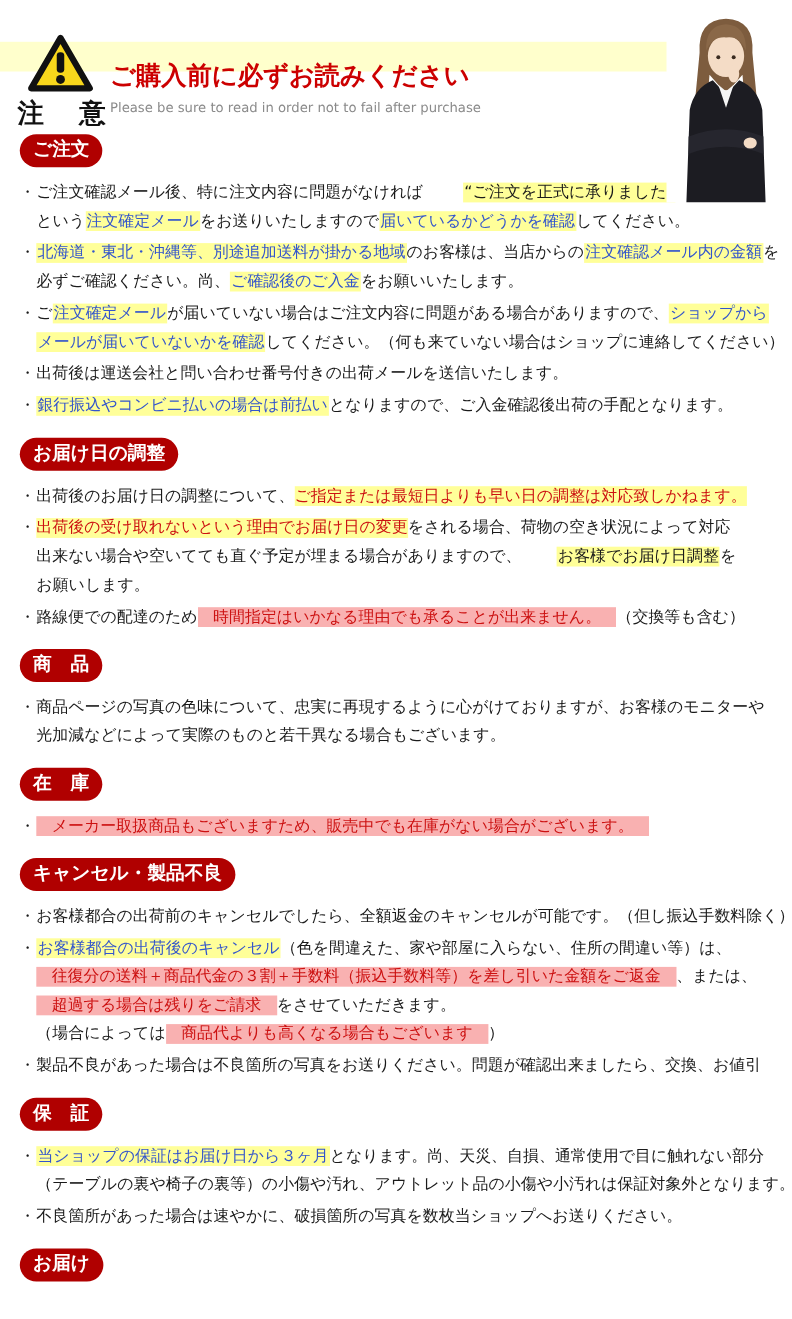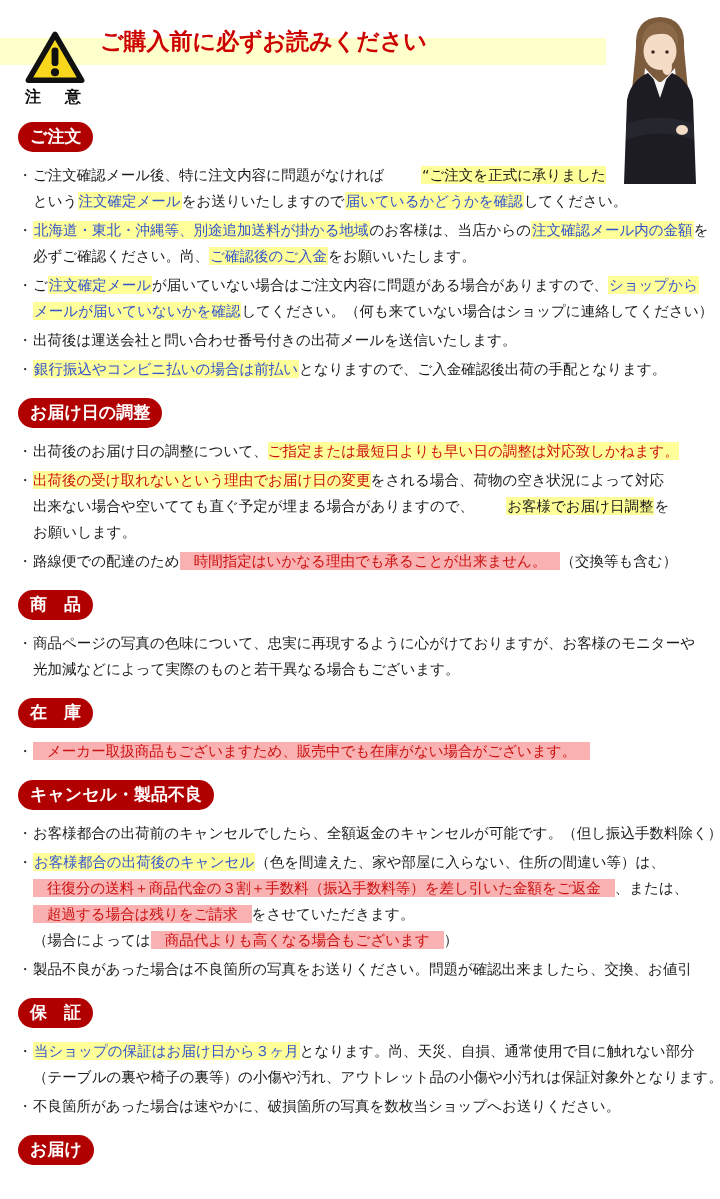--- a/index.html
+++ b/index.html
@@ -16,22 +16,22 @@
     width:720px;height:1199px;overflow:hidden;background:#ffffff;
     font-family:"DejaVu Sans","Liberation Sans",sans-serif;
     color:#1a1a1a;
   }
   .page{position:relative;width:720px;height:1199px;}
   
   .header{position:relative;height:112px;}
   .title-band{position:absolute;left:0;top:38px;width:618px;height:27px;background:var(--band);}
   .warn-col{position:absolute;left:16px;top:30px;width:78px;text-align:center;}
   .warn-col svg{display:block;margin:0 auto;}
-  .warn-label{font-size:16px;font-weight:bold;color:#111;letter-spacing:4px;margin-top:1px;white-space:nowrap;}
-  .head-text{position:absolute;left:100px;top:28px;}
+  .warn-label{font-size:24px;font-weight:bold;color:#111;letter-spacing:4px;margin-top:1px;white-space:nowrap;}
+  .head-text{position:absolute;left:100px;top:56px;}
   .page-title{font-size:23px;font-weight:bold;color:var(--title-red);line-height:26px;white-space:nowrap;}
   .page-subtitle{font-size:12px;color:#8a8a8a;margin-top:9px;white-space:nowrap;}
   .photo{position:absolute;right:6px;top:6px;width:108px;height:178px;z-index:3;background:#fff;}
   
   .content{position:relative;padding:0 18px;z-index:2;}
   .notice-section{margin-bottom:6px;}
   .sec-title{
     display:inline-block;background:var(--sec-bg);color:#ffffff;
     font-size:17px;font-weight:bold;line-height:1;
     padding:6px 12px 7px 12px;margin:10px 0 10px 0;white-space:nowrap;border-radius:15px;
@@ -57,20 +57,21 @@
       <svg width="62" height="56" viewBox="0 0 100 90">
         <path d="M50 7 L93 81 L7 81 Z" fill="#f8d71c" stroke="#111111" stroke-width="9" stroke-linejoin="round"></path>
         <rect x="44.5" y="28" width="11" height="30" rx="5" fill="#111111"></rect>
         <circle cx="50" cy="68" r="6.5" fill="#111111"></circle>
       </svg>
       <div class="warn-label">注　意</div>
     </div>
 
     <div class="head-text">
       <div class="page-title">ご購入前に必ずお読みください</div>
+      <div class="page-subtitle">Please be sure to read in order not to fail after purchase</div>
     </div>
 
     <div class="photo">
       <svg width="108" height="178" viewBox="0 0 108 178">
         <rect width="108" height="178" fill="#ffffff"></rect>
         <path d="M30 42 Q28 12 54 11 Q80 12 78 42 L82 84 Q68 74 54 76 Q40 74 26 84 Z" fill="#7d5c3e"></path>
         <ellipse cx="54" cy="45" rx="16.5" ry="19" fill="#f4dcc6"></ellipse>
         <path d="M36 40 Q35 17 54 16 Q73 17 72 40 Q66 26 54 28 Q42 27 36 40 Z" fill="#8a6848"></path>
         <circle cx="47" cy="46" r="1.8" fill="#3a2b20"></circle>
         <circle cx="61" cy="46" r="1.8" fill="#3a2b20"></circle>

